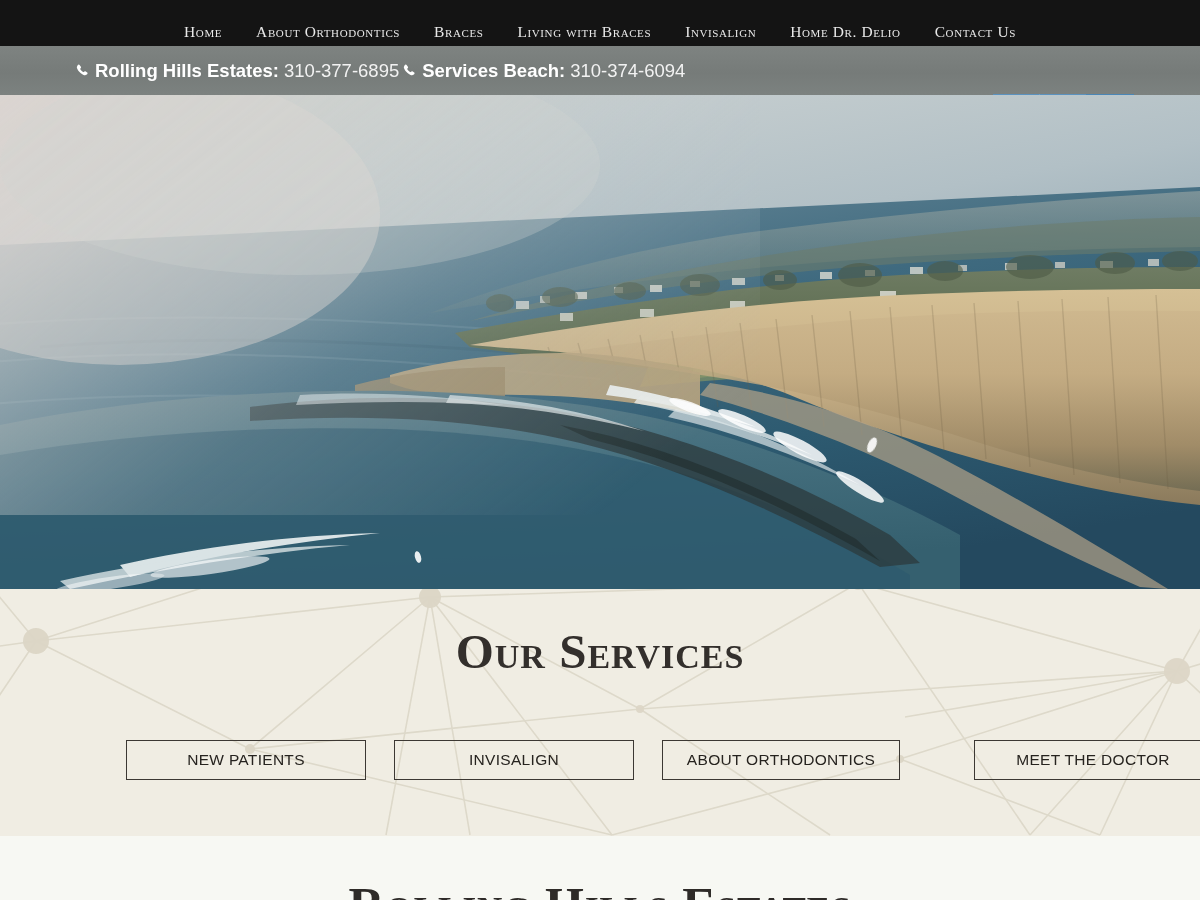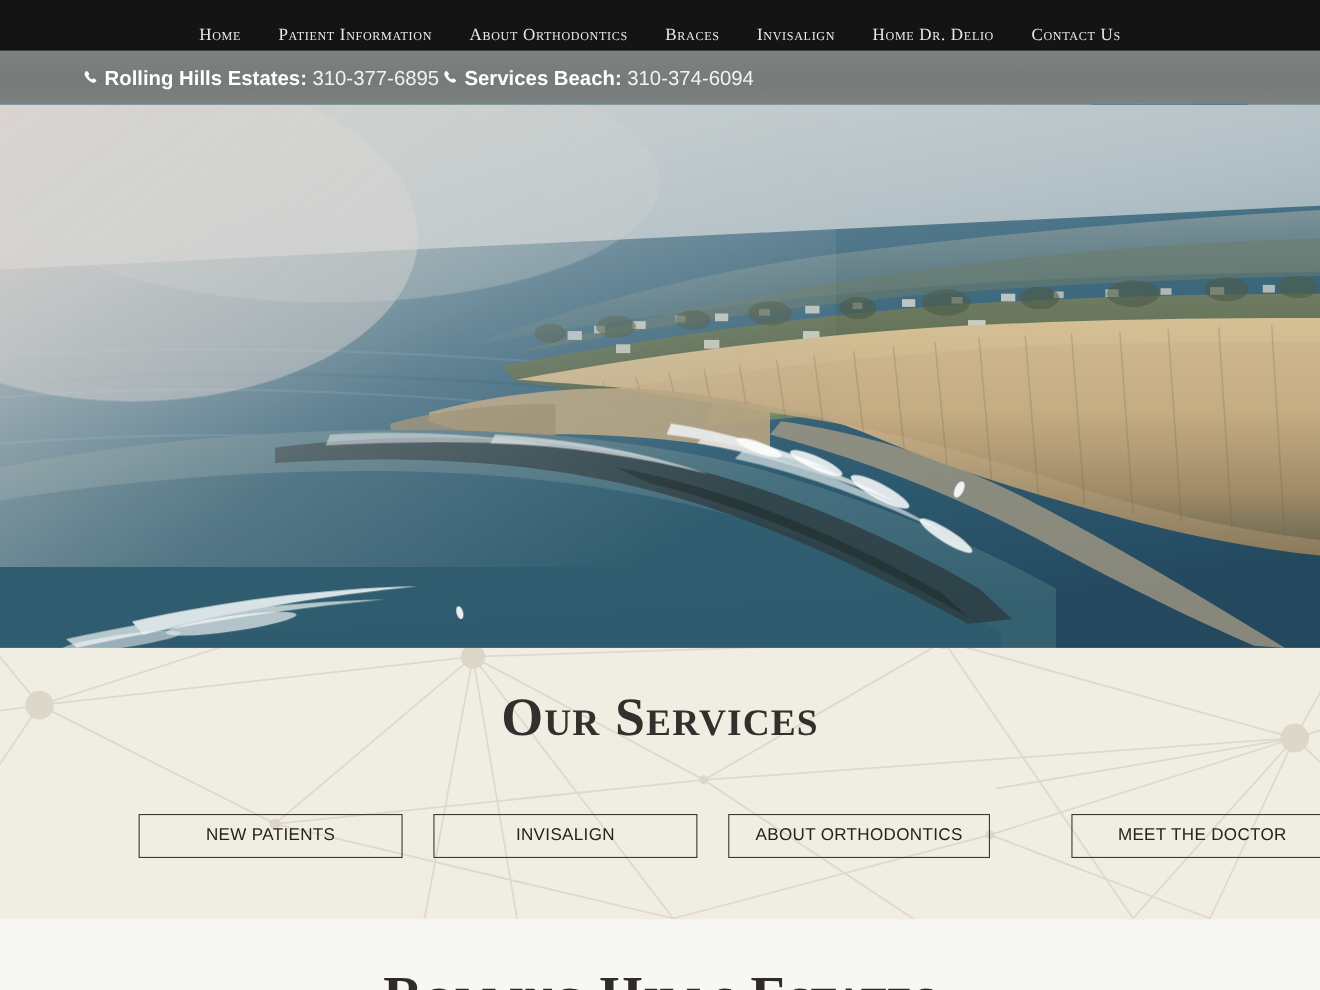--- a/index.html
+++ b/index.html
@@ -165,23 +165,23 @@
   }
 </style>
 </head>
 <body>
 
 <div class="page">
 
   <nav class="topnav">
     <div class="topnav-list">
       <a class="nav-item">Home</a>
-      <a class="nav-item">Patient Information</a>
       <a class="nav-item">About Orthodontics</a>
       <a class="nav-item">Braces</a>
+      <a class="nav-item">Living with Braces</a>
       <a class="nav-item">Invisalign</a>
       <a class="nav-item">Home Dr. Delio</a>
       <a class="nav-item">Contact Us</a>
     </div>
   </nav>
 
   <div class="phonebar">
 
     <div class="phones">
 

